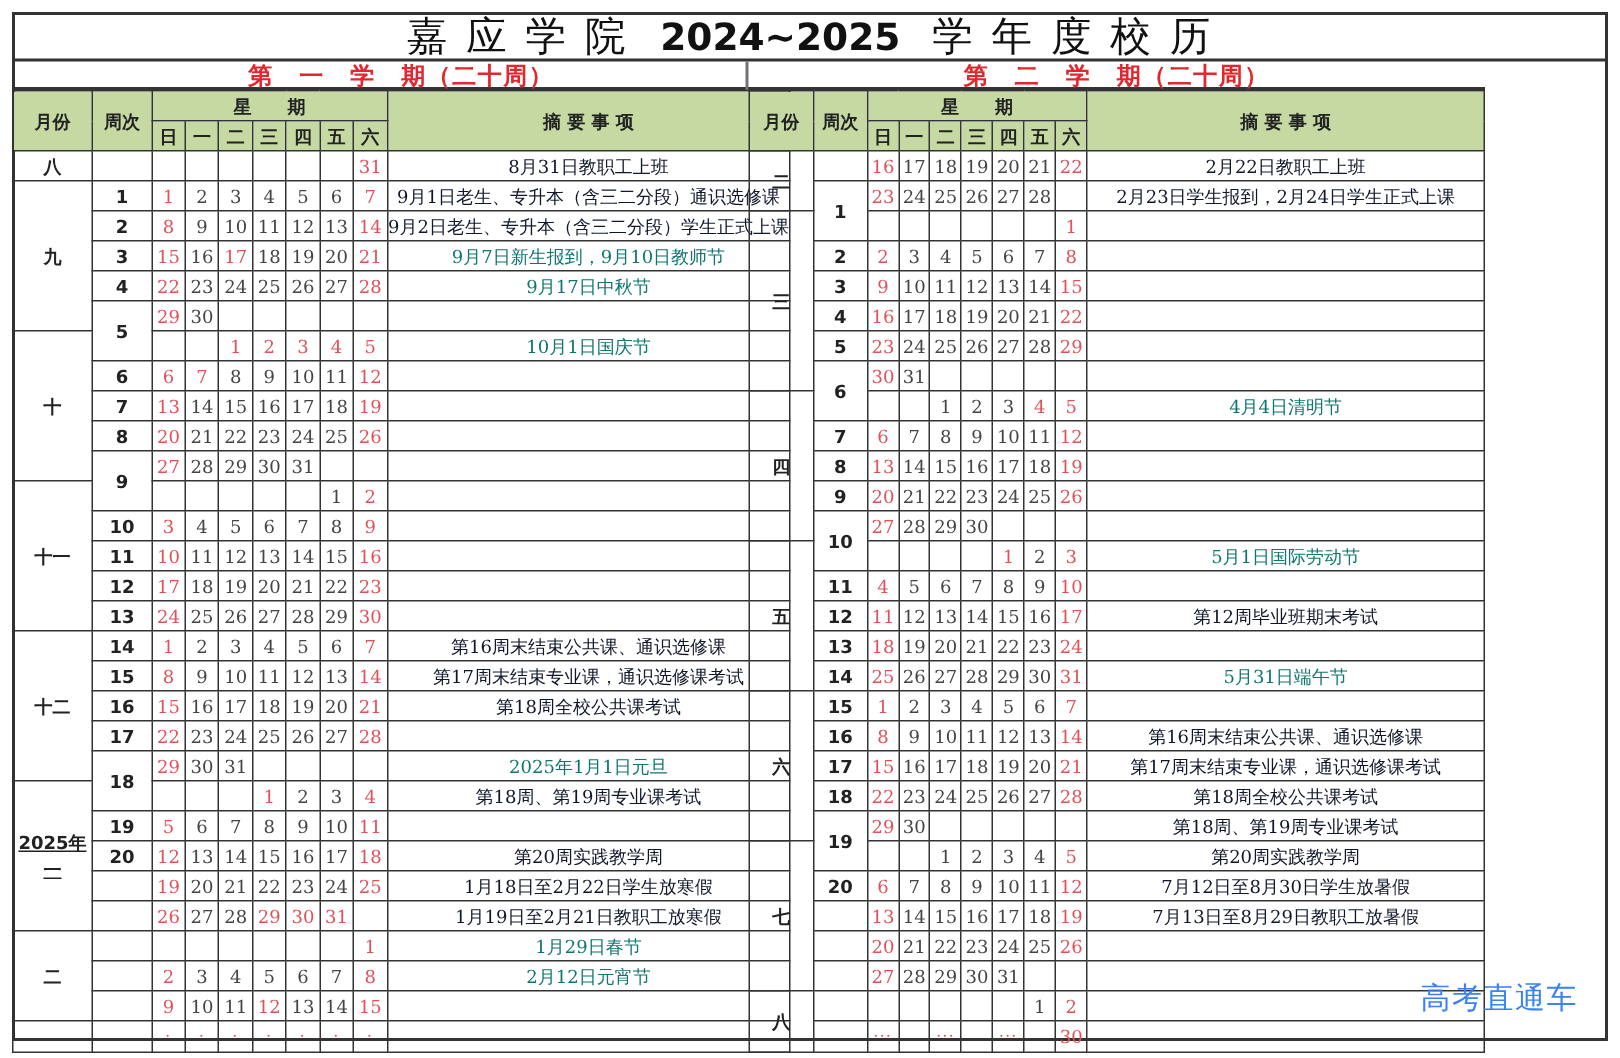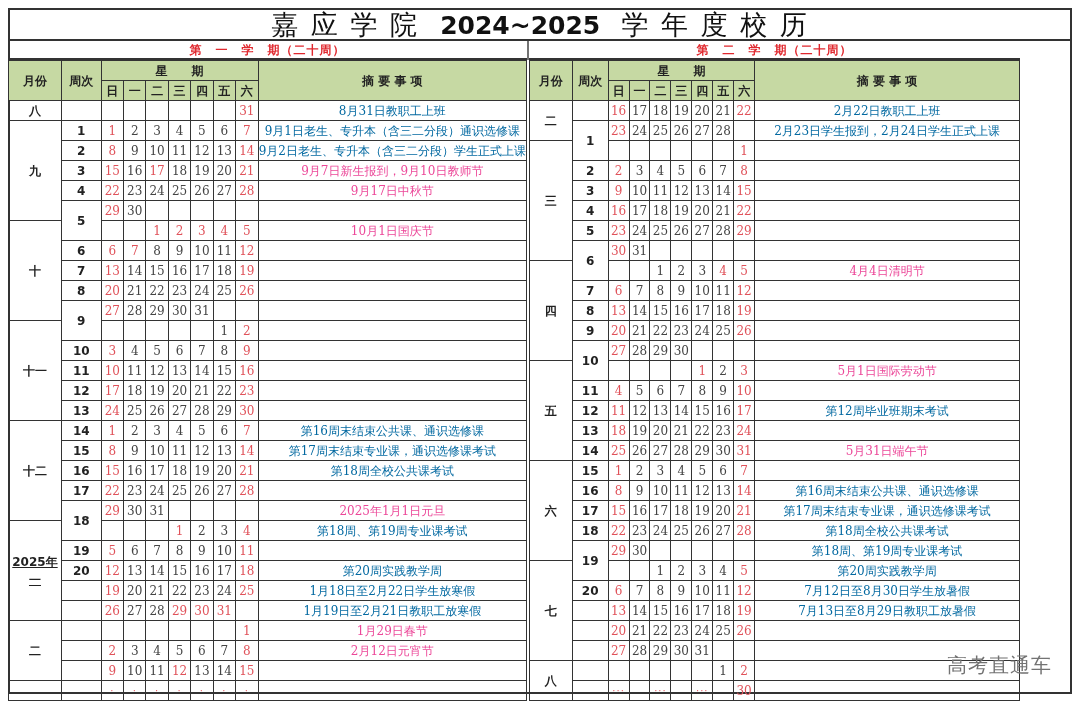--- a/index.html
+++ b/index.html
@@ -2,35 +2,35 @@
 <html><head>
 <meta charset="utf-8">
 <style>
   html, body { margin:0; padding:0; background:#ffffff; }
   body { width:1080px; height:705px; position:relative; overflow:hidden; font-family:"DejaVu Serif", serif; color:#333; }
   .sheet { position:absolute; left:8px; top:8px; width:1064px; height:686px; border:2px solid #333; box-sizing:border-box; }
   .title { position:absolute; left:8px; top:8px; width:1064px; height:33px; text-align:center; line-height:34px; font-size:27px; color:#111; font-family:"DejaVu Serif", serif; letter-spacing:2px; border-bottom:2px solid #333; box-sizing:border-box; }
   .title .yr { font-family:"DejaVu Sans", sans-serif; font-weight:bold; font-size:25px; letter-spacing:0; }
   .half { position:absolute; top:41px; }
   .left { left:8px; width:519px; }
-  .right { left:527px; width:493px; border-left:2px solid #737373; box-sizing:border-box; }
-  .term { height:19px; line-height:19px; text-align:center; color:#e0282e; font-size:12px; font-weight:bold; font-family:"DejaVu Sans", sans-serif; border-bottom:2px solid #333; box-sizing:border-box; letter-spacing:1px; }
+  .right { left:497px; width:493px; border-left:2px solid #737373; box-sizing:border-box; }
+  .term { height:19px; line-height:19px; text-align:center; color:#e0282e; font-size:16px; font-weight:bold; font-family:"DejaVu Sans", sans-serif; border-bottom:2px solid #333; box-sizing:border-box; letter-spacing:1px; }
   table.cal { border-collapse:collapse; table-layout:fixed; position:absolute; top:19px; left:0; }
   table.cal td, table.cal th { border:1.5px solid #333; padding:0; height:19px; text-align:center; font-size:12px; line-height:18px; white-space:nowrap; overflow:hidden; }
   table.cal th { background:#c6d9a3; font-family:"DejaVu Sans", sans-serif; font-weight:bold; color:#222; font-size:12px; }
   th.dow { height:19px; }
   th.red { color:#e0282e; }
   td.mon { font-family:"DejaVu Sans", sans-serif; font-weight:bold; font-size:13px; color:#222; }
   td.wk { font-family:"DejaVu Sans", sans-serif; font-weight:bold; font-size:12px; color:#222; }
   td.d { color:#444; font-size:12.5px; }
   td.d.r { color:#e0525a; }
-  td.memo { text-align:left; padding-left:2px; font-size:11px; color:#0369a1; border-top:none; border-bottom:none; }
-  td.memo.r { color:#ec4899; }
+  td.memo { text-align:left; padding-left:2px; font-size:11px; color:#0f172a; border-top:none; border-bottom:none; }
+  td.memo.r { color:#0f766e; }
   .dots { color:#e0525a; letter-spacing:1px; font-size:10px; }
-  .wm { position:absolute; right:28px; top:652px; font-size:20px; color:#737373; font-family:"DejaVu Sans", sans-serif; letter-spacing:1px; }
+  .wm { position:absolute; right:28px; top:652px; font-size:20px; color:#3b82f6; font-family:"DejaVu Sans", sans-serif; letter-spacing:1px; }
   td.yr2025 { font-size:12px; line-height:15px;text-decoration:underline; }
 </style>
 </head>
 <body>
 
 <div class="sheet"></div>
 
 <div class="title">
   <span>嘉 应 学 院</span>&nbsp;&nbsp;<span class="yr">2024~2025</span>&nbsp;&nbsp;<span>学 年 度 校 历</span>
 </div>

